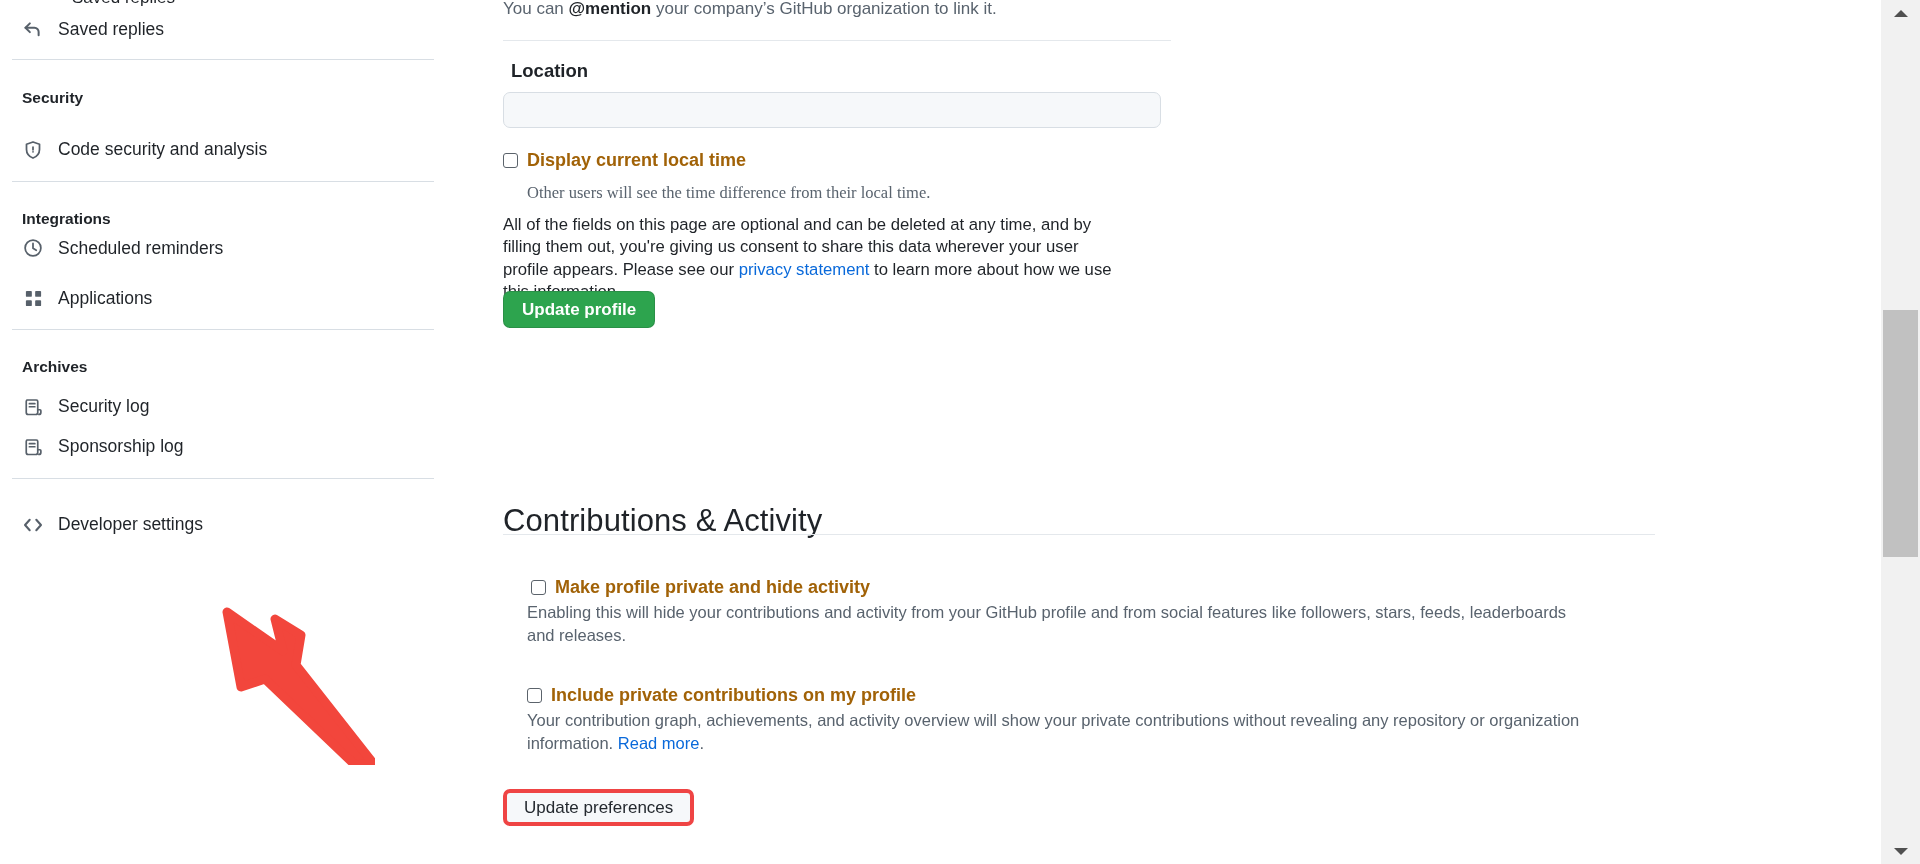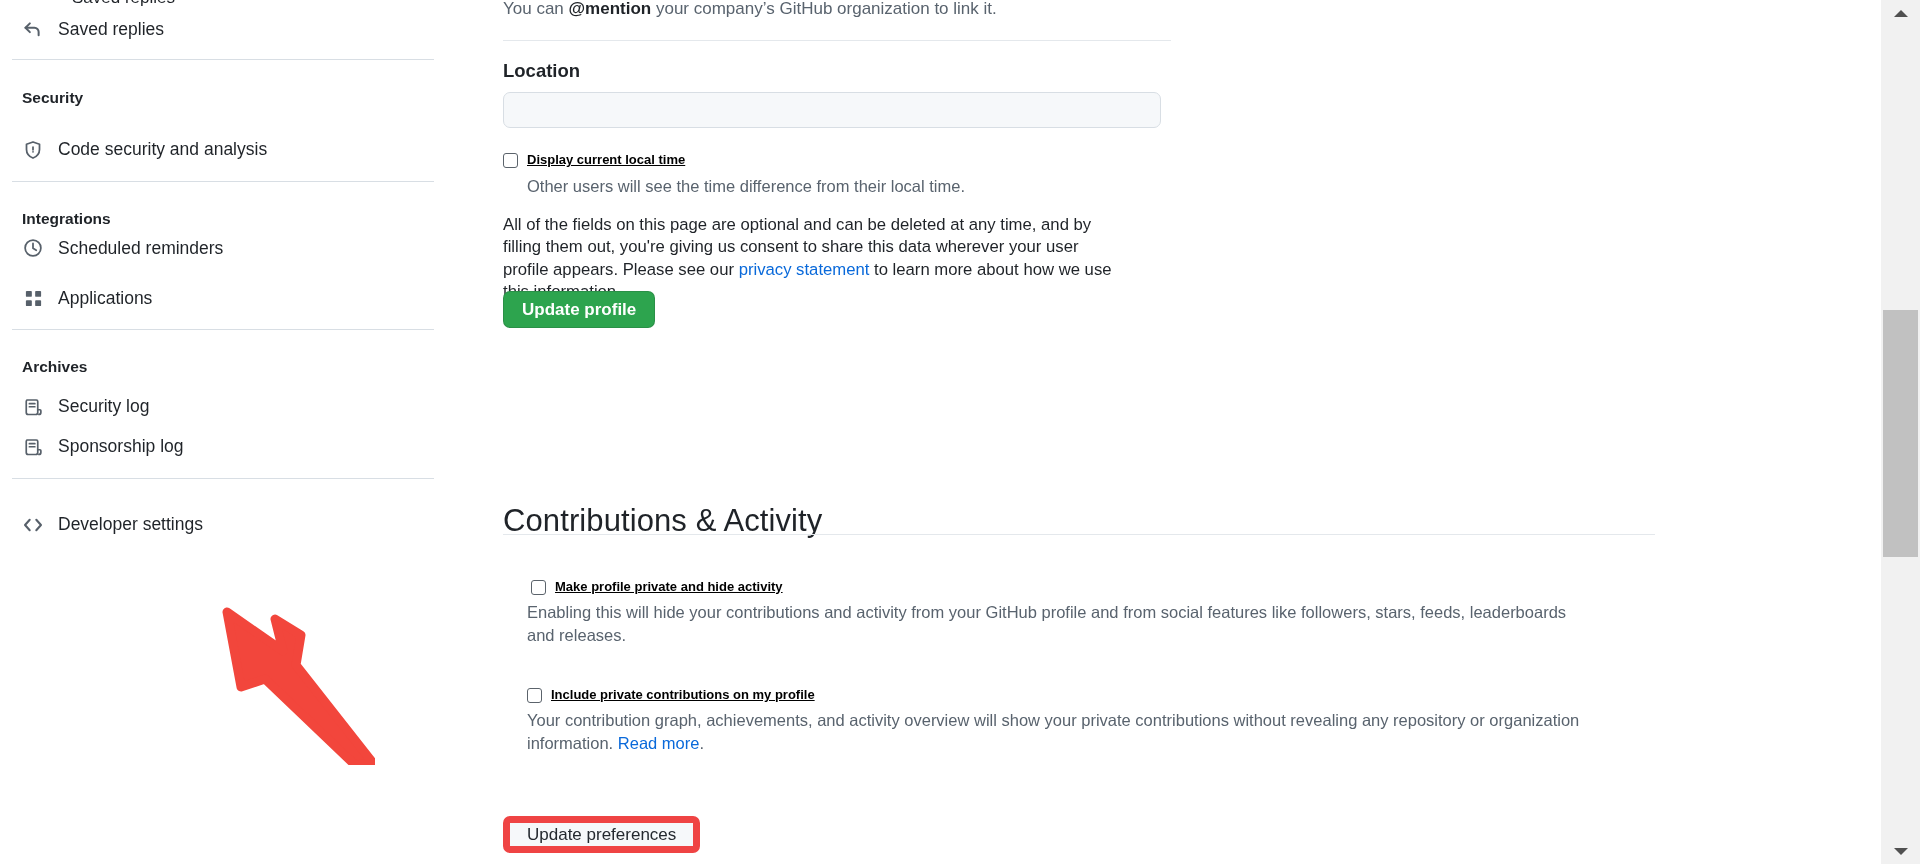--- a/index.html
+++ b/index.html
@@ -116,21 +116,21 @@
     position: absolute;
     left: 0;
     top: 40px;
     width: 668px;
     height: 1px;
     background: #e4e8ec;
   }
 
   .field-label {
     position: absolute;
-    left: 0;
+    left: 8px;
     top: 60px;
     font-size: 18.5px;
     font-weight: bold;
     color: #1f2328;
   }
 
   .location-input {
     position: absolute;
     left: 0;
     top: 92px;
@@ -161,34 +161,33 @@
     box-sizing: border-box;
     border: 1.6px solid #5b636b;
     border-radius: 3px;
     background: #ffffff;
     flex: none;
     margin-top: 3px;
     cursor: pointer;
   }
 
   .chk-title {
-    font-size: 13px;
+    font-size: 18px;
     font-weight: bold;
-    color: #000000;
+    color: #a16207;
     line-height: 20px;
-    text-decoration: underline;
   }
 
   .chk-sub {
     position: absolute;
     font-size: 16.5px;
     color: #59636e;
     line-height: 23px;
   }
-  .chk-sub.local-time-sub { left: 24px; top: 175px; }
+  .chk-sub.local-time-sub { left: 24px; top: 181px; font-family: Liberation Serif, serif; }
 
   .para {
     position: absolute;
     left: 0;
     top: 214px;
     width: 612px;
     font-size: 16.7px;
     color: #1f2328;
     line-height: 22.3px;
   }
@@ -237,25 +236,25 @@
 
   .chk-row.make-private { left: 0; top: 577px; padding-left: 28px; }
   .chk-sub.make-private-sub { left: 24px; top: 601px; width: 1070px; }
 
   .chk-row.include-private { left: 0; top: 685px; padding-left: 24px; }
   .chk-sub.include-private-sub { left: 24px; top: 709px; width: 1090px; }
 
   .btn-default {
     position: absolute;
     left: 0;
-    top: 816px;
+    top: 789px;
     height: 37px;
     padding: 0 17px;
     background: #f6f8fa;
-    border: 7px solid #ef4444;
+    border: 4px solid #ef4444;
     border-radius: 7px;
     color: #24292f;
     font-family: "Liberation Sans", sans-serif;
     font-size: 17px;
     cursor: pointer;
     display: flex;
     align-items: center;
   }
 
   

